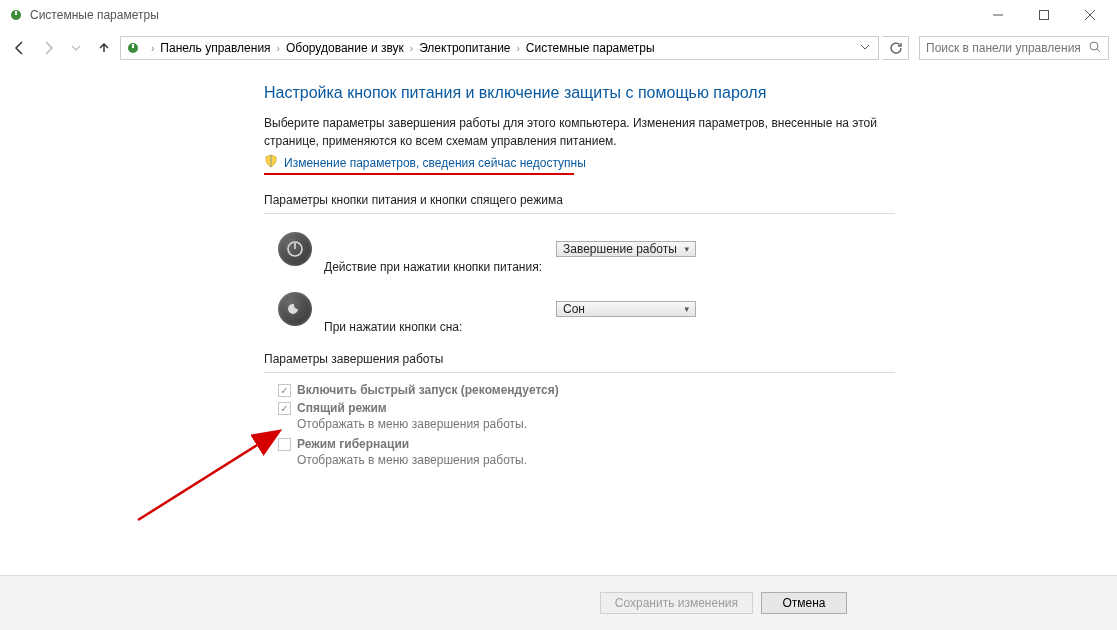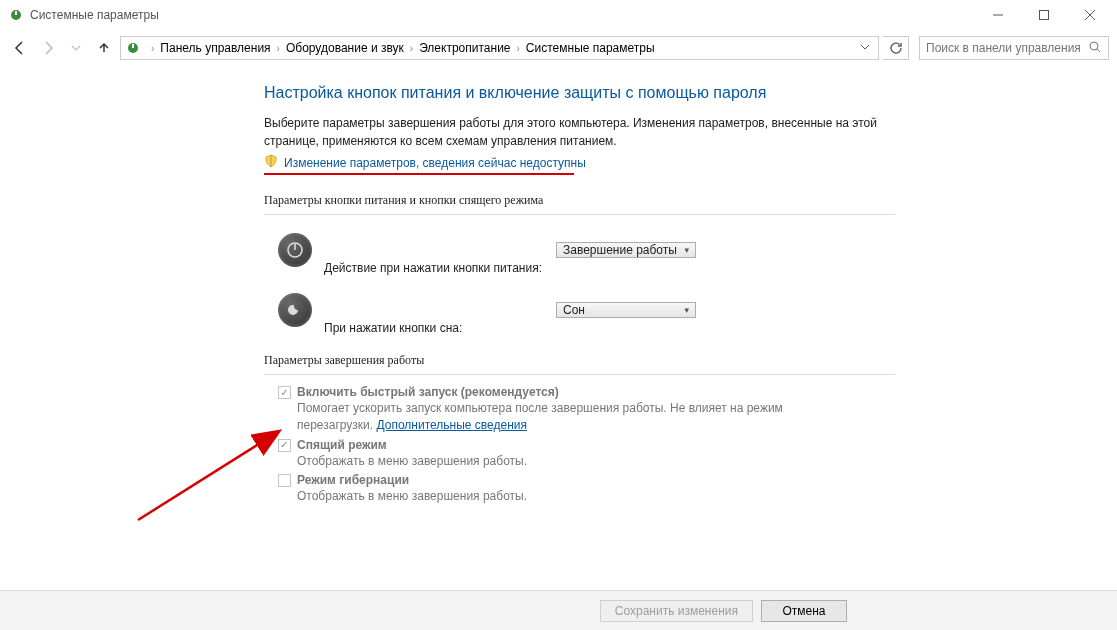--- a/index.html
+++ b/index.html
@@ -76,21 +76,21 @@
       color:#0a5aa0;
       font-size:16px;
       font-weight:400;
       margin-bottom:12px;
     }
     .intro { font-size:12px; color:#222; line-height:1.5; max-width:620px;}
     .admin-link-row { display:flex; align-items:center; gap:6px; margin-top:4px; }
     .admin-link { color:#0a5aa0; font-size:12px; }
     .red-underline { height:2px; background:#d40000; margin-top:2px; width:310px; }
 
-    .section-hdr { font-size:12px; color:#222; margin-top:18px; margin-bottom:6px;font-family:Liberation Serif, serif; }
+    .section-hdr { font-size:12px; color:#222; margin-top:18px; margin-bottom:6px; }
     .hr-thin { border:none; border-top:1px solid #ddd; margin-bottom:10px; }
 
     .btn-row { display:flex; align-items:center; gap:12px; margin:6px 0 10px 14px; }
     .big-icon { width:34px; height:34px; border-radius:50%; background:radial-gradient(circle at 35% 30%, #6b6b6b, #2c2c2c); display:flex; align-items:center; justify-content:center; box-shadow: inset 0 0 4px rgba(255,255,255,.3);}
     .big-icon svg { display:block; }
     .btn-label { font-size:12px; color:#222; width:220px;margin-top:36px; }
     .dropdown {
       width:140px;
       height:16px;
       border:1px solid #adadad;
@@ -114,21 +114,21 @@
       content:"✓"; font-size:10px; color:#888; line-height:1;
     }
     .cb-text .cb-title { font-size:12px; color:#777; font-weight:600;}
     .cb-text .cb-desc { font-size:12px; color:#777; margin-top:1px; max-width:540px; line-height:1.4;}
     .cb-text .cb-link { color:#0a5aa0; text-decoration:underline; }
 
     
     .footer {
       position:absolute;
       left:0; right:0; bottom:0;
-      height:40px;
+      height:55px;
       border-top:1px solid #ddd;
       display:flex;
       align-items:center;
       justify-content:flex-end;
       gap:8px;
       padding-right:270px;
       background:#f3f3f3;
     }
     .btn {
       min-width:86px;
@@ -290,23 +290,20 @@
   </div>
 
   <div class="section-hdr">Параметры завершения работы</div>
   <hr class="hr-thin">
 
   <div class="shutdown-section">
     <div class="checkbox-row">
       <span class="checkbox-box checked disabled"></span>
       <div class="cb-text">
         <div class="cb-title">Включить быстрый запуск (рекомендуется)</div>
-        <div class="cb-desc">
-          <span>Помогает ускорить запуск компьютера после завершения работы. Не влияет на режим перезагрузки. </span><span class="cb-link">Дополнительные сведения</span>
-        </div>
       </div>
     </div>
 
     <div class="checkbox-row">
       <span class="checkbox-box checked disabled"></span>
       <div class="cb-text">
         <div class="cb-title">Спящий режим</div>
         <div class="cb-desc">Отображать в меню завершения работы.</div>
       </div>
     </div>

